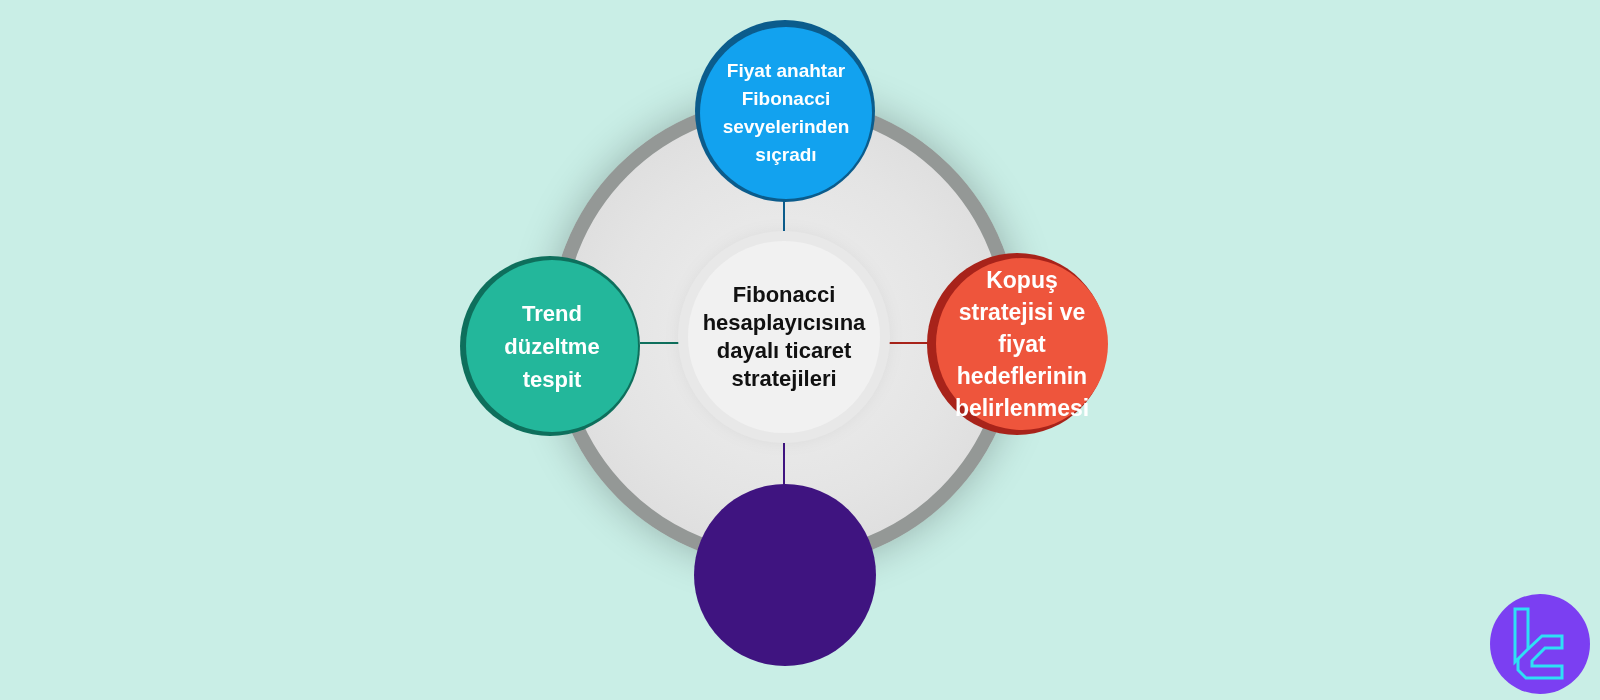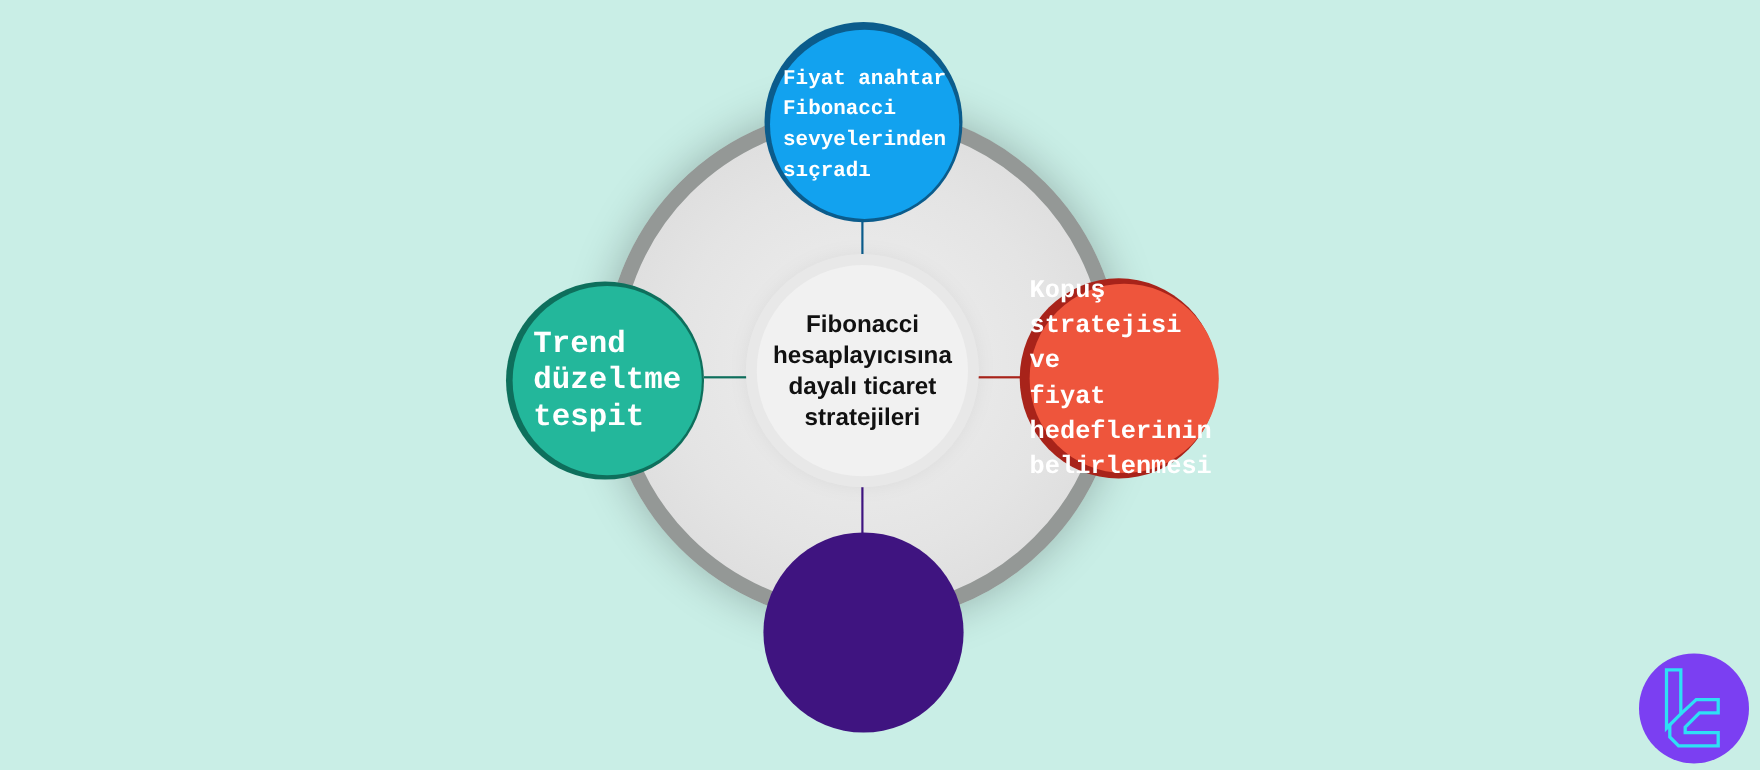--- a/index.html
+++ b/index.html
@@ -24,21 +24,21 @@
       background: #f1f1f1;
       box-shadow: 0 0 0 10px #e8e8e8, 0 0 25px rgba(0,0,0,0.15);
       display: flex; align-items: center; justify-content: center; text-align: center;
     }
     .center-text {
       font-weight: bold; font-size: 22px; line-height: 28px; color: #111;
       white-space: pre-line;
     }
     .node {
       position: absolute; width: 172px; height: 172px; border-radius: 50%;
-      display: flex; align-items: center; justify-content: center;  font-family: Liberation Mono, monospace;
+      display: flex; align-items: center; justify-content: center; text-align: center;
     }
     .node-back {
       position: absolute; border-radius: 50%;
     }
     .node-text {
       position: relative; color: #fff; font-weight: bold; white-space: pre-line;
     }
     .logo {
       position: absolute; left: 1490px; top: 594px; width: 100px; height: 100px;
       border-radius: 50%; background: #7b3ff2;
@@ -76,21 +76,21 @@
 stratejisi ve
 fiyat
 hedeflerinin
 belirlenmesi</span>
   </div>
 
   <div class="node-back" style="left:694px;top:484px;width:182px;height:182px;background:#3f1480;"></div>
 
   <div class="node-back" style="left:460px;top:256px;width:180px;height:180px;background:#0e6f5c;"></div>
   <div class="node" style="left:466px;top:260px;background:#23b79b;">
-    <span class="node-text" style="font-size:28px;line-height:33px;">Trend
+    <span class="node-text" style="font-size:22px;line-height:33px;">Trend
 düzeltme
 tespit</span>
   </div>
 
   <div class="logo">
     <svg width="100" height="100" viewBox="0 0 100 100">
       <path d="M25 15 L38 15 L38 55 L25 68 Z" fill="none" stroke="#2ee0f5" stroke-width="3"></path>
       <path d="M38 55 L52 42 L72 42 L72 54 L55 54 L42 67 L42 72 L72 72 L72 84 L36 84 L28 76 L28 64" fill="none" stroke="#2ee0f5" stroke-width="3"></path>
     </svg>
   </div>

